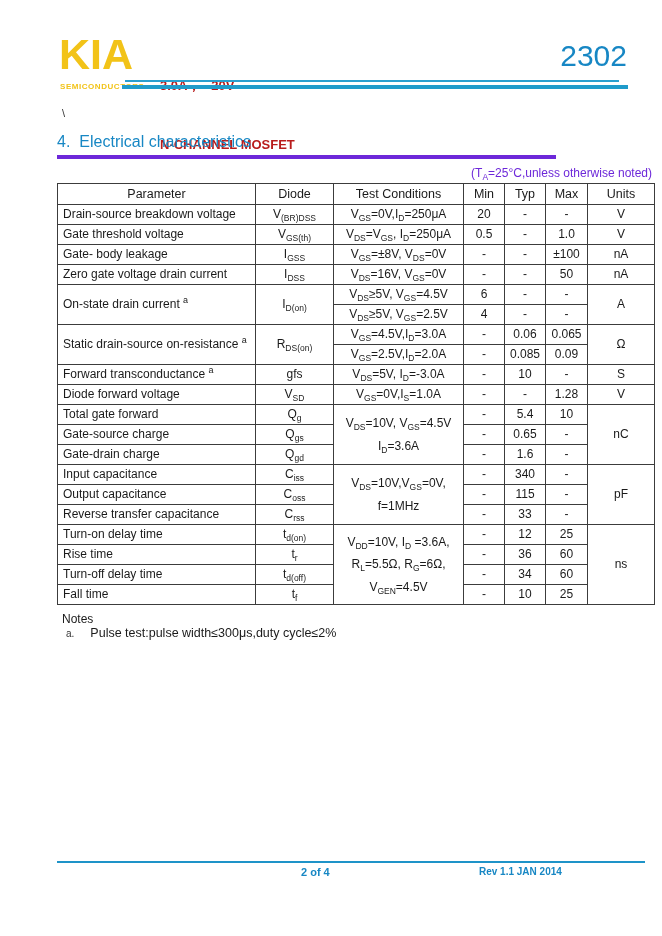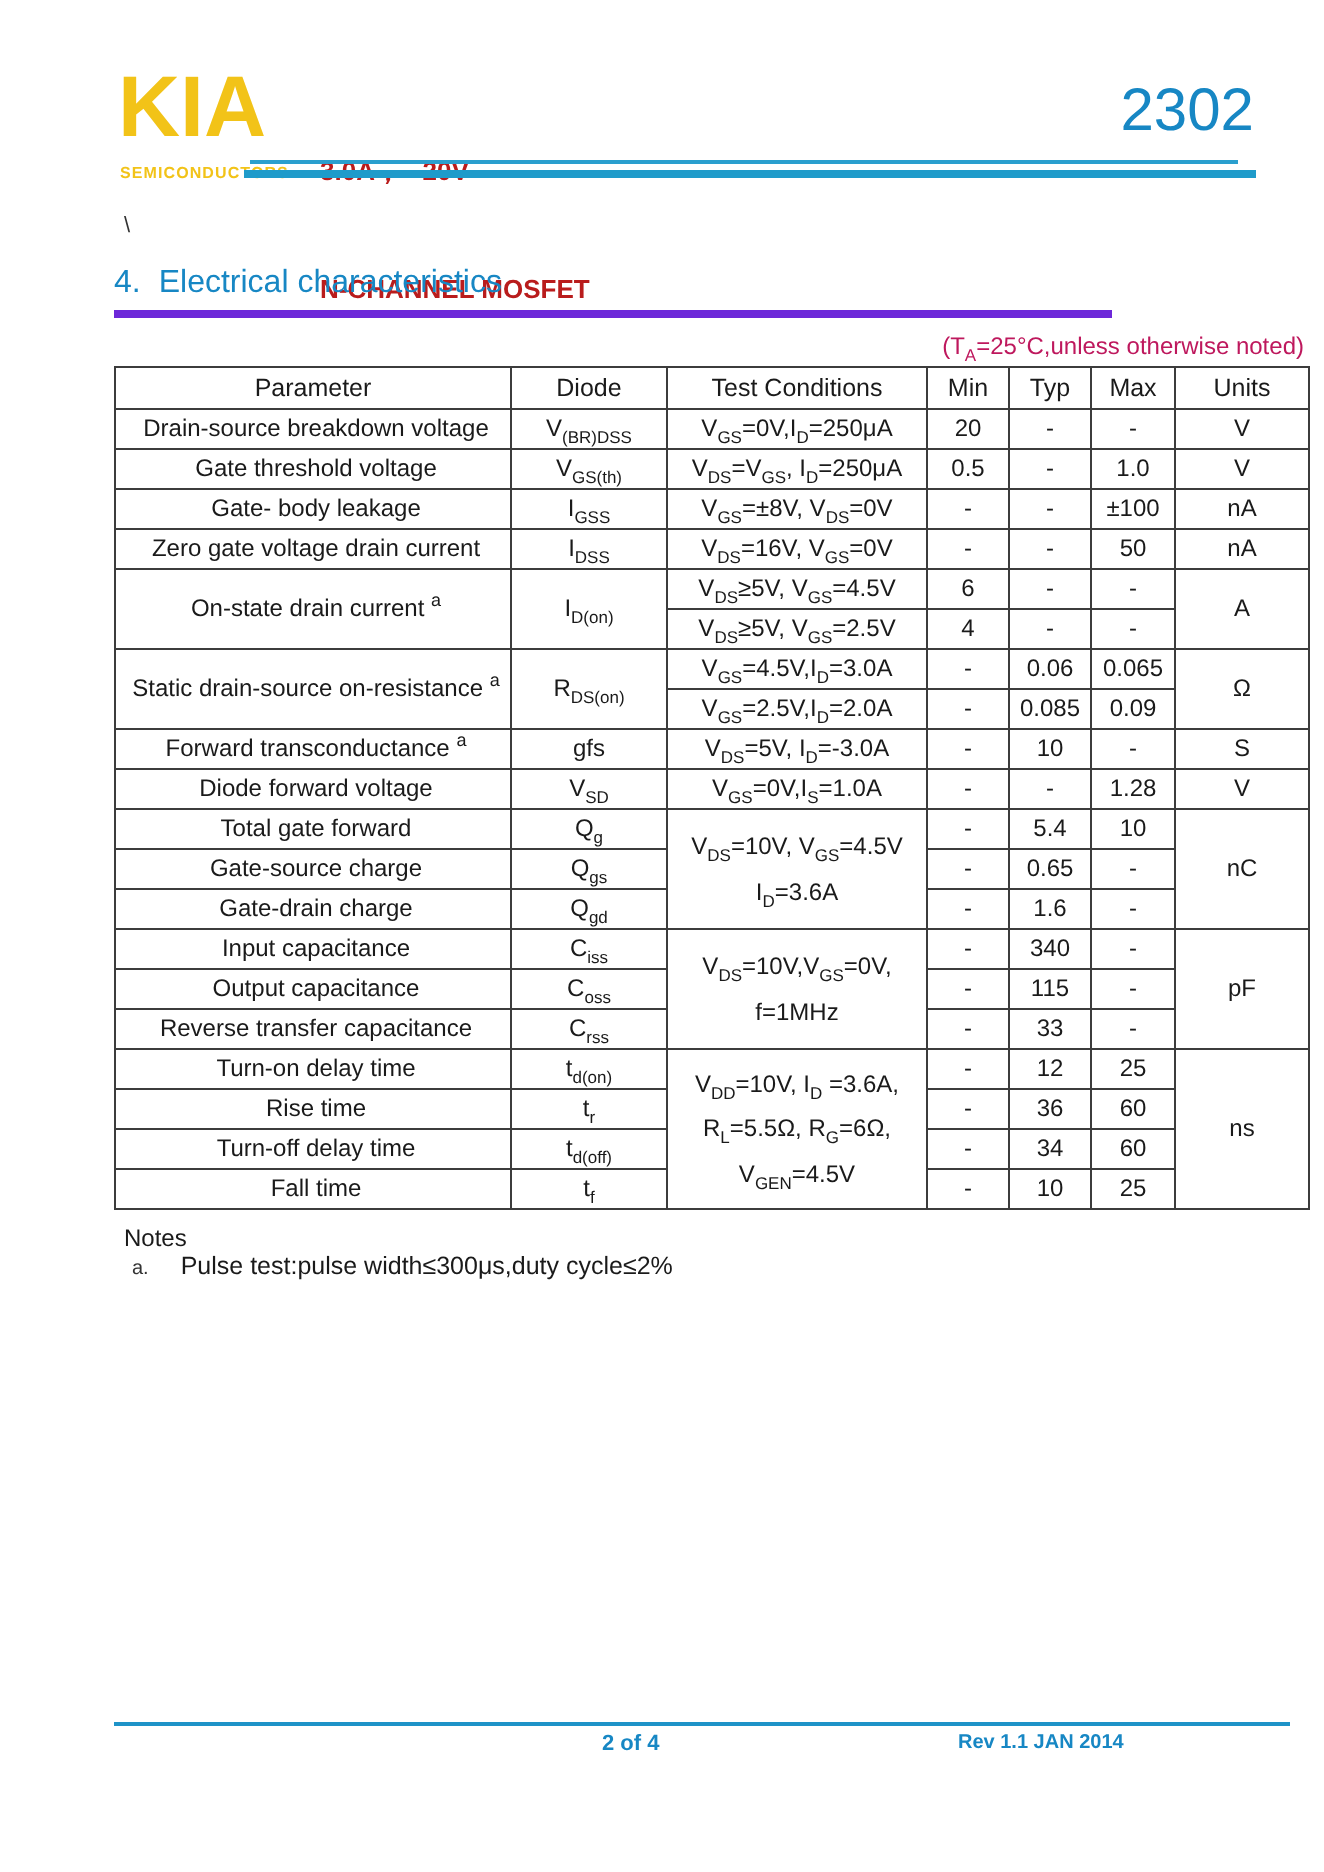--- a/index.html
+++ b/index.html
@@ -17,32 +17,32 @@
   .hline-thin{left:125px;top:80px;width:494px;height:2px;background:#2A9FCE;}
   .hline-thick{left:122px;top:85px;width:506px;height:4px;background:#1F9BCA;}
   .stray{left:62px;top:107px;font-size:11px;color:#333;}
   
   .section-title{
     left:57px;top:133px;width:499px;color:#1787C4;font-size:16px;
     border-bottom:4px solid #6d28d9;padding-bottom:4px;
   }
   .section-title .num{margin-right:9px;}
   
-  .table-note{top:166px;right:10px;font-size:12px;color:#be185d;}
+  .table-note{top:166px;right:10px;font-size:12px;color:#6d28d9;}
   table{
     position:absolute;left:57px;top:183px;width:597px;
     border-collapse:collapse;table-layout:fixed;
   }
   th,td{
     border:1px solid #3c3c3c;font-size:12px;text-align:center;
     vertical-align:middle;padding:0 2px;height:19px;line-height:1.3;
     white-space:pre-line;overflow:hidden;
   }
   th{font-weight:normal;font-size:12.5px;height:20px;}
-  td.p{text-align:center;padding-left:5px;}
+  td.p{text-align:left;padding-left:5px;}
   td.m{line-height:1.85;}
   sub{font-size:8.5px;line-height:0;}
   sup{font-size:9px;line-height:0;}
   
   .notes-title{left:62px;top:612px;font-size:12px;}
   .note-item{left:66px;top:626px;font-size:12.5px;}
   .note-item .lbl{font-size:10px;margin-right:16px;color:#333;}
   
   .footer-line{left:57px;top:861px;width:588px;height:2px;background:#1E93C8;}
   .footer-page{left:301px;top:866px;font-size:11px;font-weight:bold;color:#1787C4;}

